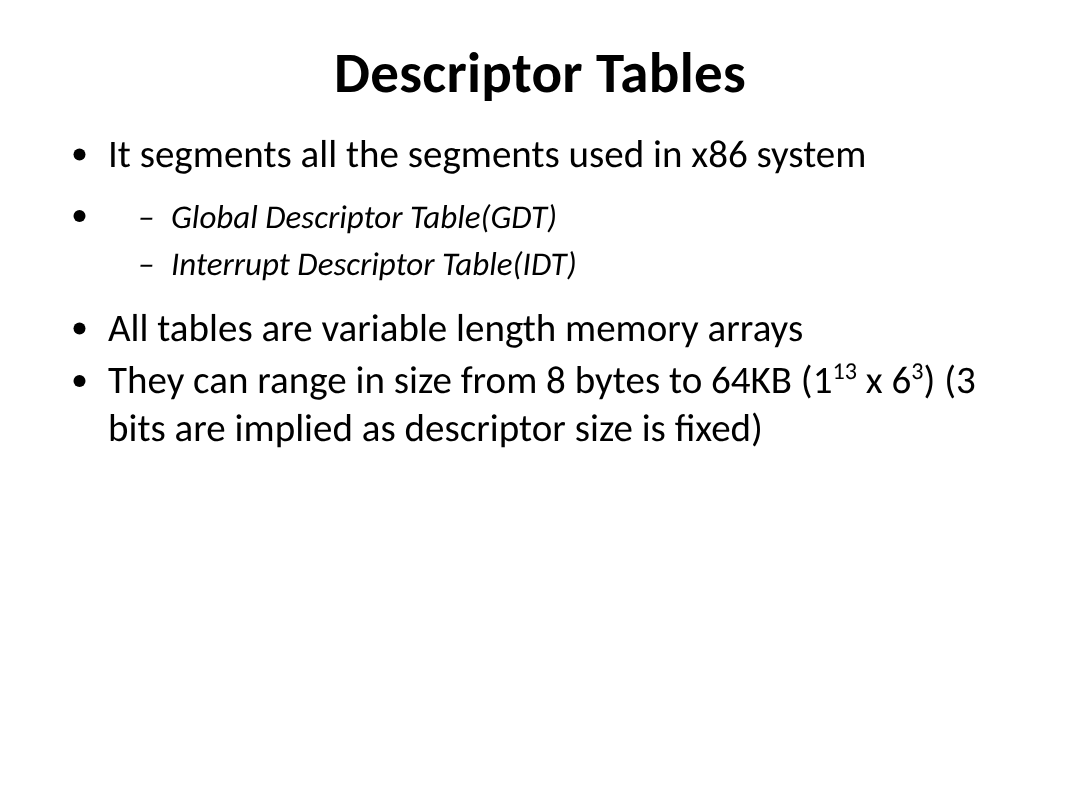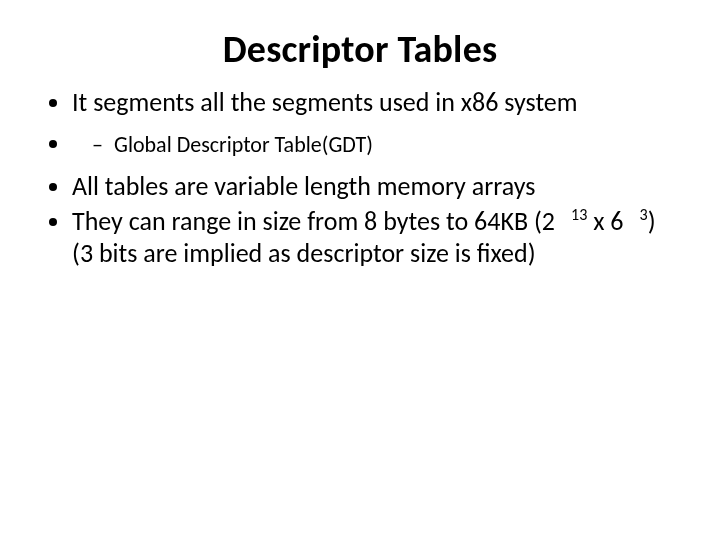--- a/index.html
+++ b/index.html
@@ -33,45 +33,46 @@
   }
   ul.level1 > li {
     margin: 2px 0;
   }
   ul.level2 {
     list-style: none;
     margin: 8px 0 10px 0;
     padding-left: 42px;
     font-size: 22px;
     line-height: 1.45;
+    font-style: italic;
   }
   ul.level2 > li::before {
     content: "–";
     display: inline-block;
     width: 22px;
     margin-left: -22px;
   }
   .sup {
     font-size: 0.62em;
     vertical-align: super;
     line-height: 0;
-    margin-left: 16px;
   }
 </style>
 </head>
 <body>
 
 <div class="slide">
   <div class="title">Descriptor Tables</div>
 
   <ul class="level1">
     <li>It segments all the segments used in x86 system</li>
     <li>
       <ul class="level2">
         <li>Global Descriptor Table(GDT)</li>
+        <li>Interrupt Descriptor Table(IDT)</li>
       </ul>
     </li>
     <li>All tables are variable length memory arrays</li>
     <li>
-      <span>They can range in size from 8 bytes to 64KB (2</span><span class="sup">13</span><span> x 6</span><span class="sup">3</span><span>) (3 bits are implied as descriptor size is fixed)</span>
+      <span>They can range in size from 8 bytes to 64KB (1</span><span class="sup">13</span><span> x 6</span><span class="sup">3</span><span>) (3 bits are implied as descriptor size is fixed)</span>
     </li>
   </ul>
 </div>
 
 </body></html>

